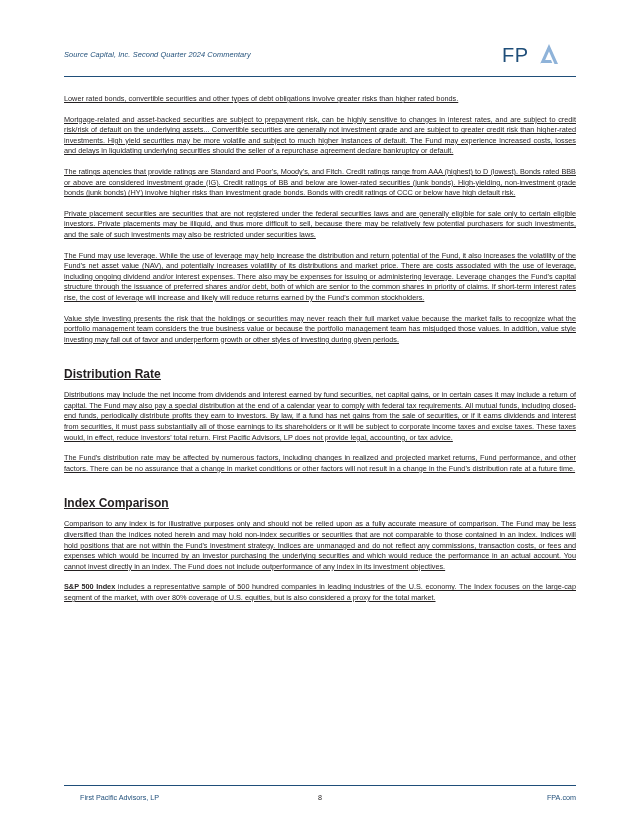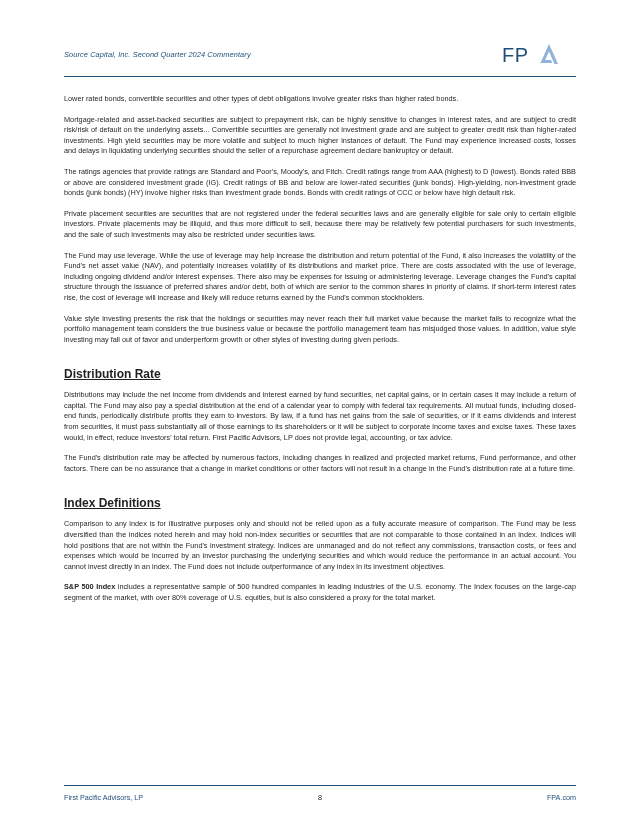--- a/index.html
+++ b/index.html
@@ -14,20 +14,21 @@
     color: #231f20;
     position: relative;
     overflow: hidden;
   }
   .page {
     width: 640px;
     height: 828px;
     box-sizing: border-box;
     padding: 42px 64px 0 64px;
     position: relative;
+    text-decoration: underline;
   }
   
   .header {
     position: relative;
     height: 34px;
   }
   .header-title {
     font-size: 7.4px;
     color: #1f4e79;
     font-style: italic;
@@ -82,21 +83,21 @@
     border-top: 0.8px solid #1f4e79;
     margin-bottom: 7px;
   }
   .footer-row {
     display: flex;
     justify-content: space-between;
     align-items: center;
     font-size: 7.2px;
     color: #1f4e79;
   }
-  .footer-left { flex: 0 0 auto; }
+  .footer-left { flex: 0 0 auto; margin-left: 16px; }
   .footer-center {
     position: absolute;
     left: 0; right: 0;
     text-align: center;
     font-size: 7.2px;
     color: #231f20;
     pointer-events: none;
   }
   .footer-right { flex: 0 0 auto; }
 </style>
@@ -122,21 +123,21 @@
     <p class="para">Mortgage-related and asset-backed securities are subject to prepayment risk, can be highly sensitive to changes in interest rates, and are subject to credit risk/risk of default on the underlying assets... Convertible securities are generally not investment grade and are subject to greater credit risk than higher-rated investments. High yield securities may be more volatile and subject to much higher instances of default. The Fund may experience increased costs, losses and delays in liquidating underlying securities should the seller of a repurchase agreement declare bankruptcy or default.</p>
     <p class="para">The ratings agencies that provide ratings are Standard and Poor's, Moody's, and Fitch. Credit ratings range from AAA (highest) to D (lowest). Bonds rated BBB or above are considered investment grade (IG). Credit ratings of BB and below are lower-rated securities (junk bonds). High-yielding, non-investment grade bonds (junk bonds) (HY) involve higher risks than investment grade bonds. Bonds with credit ratings of CCC or below have high default risk.</p>
     <p class="para">Private placement securities are securities that are not registered under the federal securities laws and are generally eligible for sale only to certain eligible investors. Private placements may be illiquid, and thus more difficult to sell, because there may be relatively few potential purchasers for such investments, and the sale of such investments may also be restricted under securities laws.</p>
     <p class="para">The Fund may use leverage. While the use of leverage may help increase the distribution and return potential of the Fund, it also increases the volatility of the Fund's net asset value (NAV), and potentially increases volatility of its distributions and market price. There are costs associated with the use of leverage, including ongoing dividend and/or interest expenses. There also may be expenses for issuing or administering leverage. Leverage changes the Fund's capital structure through the issuance of preferred shares and/or debt, both of which are senior to the common shares in priority of claims. If short-term interest rates rise, the cost of leverage will increase and likely will reduce returns earned by the Fund's common stockholders.</p>
     <p class="para">Value style investing presents the risk that the holdings or securities may never reach their full market value because the market fails to recognize what the portfolio management team considers the true business value or because the portfolio management team has misjudged those values. In addition, value style investing may fall out of favor and underperform growth or other styles of investing during given periods.</p>
 
     <div class="section-head">Distribution Rate</div>
     <p class="para">Distributions may include the net income from dividends and interest earned by fund securities, net capital gains, or in certain cases it may include a return of capital. The Fund may also pay a special distribution at the end of a calendar year to comply with federal tax requirements. All mutual funds, including closed-end funds, periodically distribute profits they earn to investors. By law, if a fund has net gains from the sale of securities, or if it earns dividends and interest from securities, it must pass substantially all of those earnings to its shareholders or it will be subject to corporate income taxes and excise taxes. These taxes would, in effect, reduce investors' total return. First Pacific Advisors, LP does not provide legal, accounting, or tax advice.</p>
     <p class="para">The Fund's distribution rate may be affected by numerous factors, including changes in realized and projected market returns, Fund performance, and other factors. There can be no assurance that a change in market conditions or other factors will not result in a change in the Fund's distribution rate at a future time.</p>
 
-    <div class="section-head">Index Definitions</div>
+    <div class="section-head">Index Comparison</div>
     <p class="para">Comparison to any index is for illustrative purposes only and should not be relied upon as a fully accurate measure of comparison. The Fund may be less diversified than the indices noted herein and may hold non-index securities or securities that are not comparable to those contained in an index. Indices will hold positions that are not within the Fund's investment strategy. Indices are unmanaged and do not reflect any commissions, transaction costs, or fees and expenses which would be incurred by an investor purchasing the underlying securities and which would reduce the performance in an actual account. You cannot invest directly in an index. The Fund does not include outperformance of any index in its investment objectives.</p>
     <p class="para"><span class="bold-lead">S&amp;P 500 Index</span><span> includes a representative sample of 500 hundred companies in leading industries of the U.S. economy. The Index focuses on the large-cap segment of the market, with over 80% coverage of U.S. equities, but is also considered a proxy for the total market.</span></p>
 
   </div>
 
   <div class="footer">
     <div class="footer-rule"></div>
     <div class="footer-row" style="position:relative;">
       <div class="footer-left">First Pacific Advisors, LP</div>
       <div class="footer-center">8</div>

